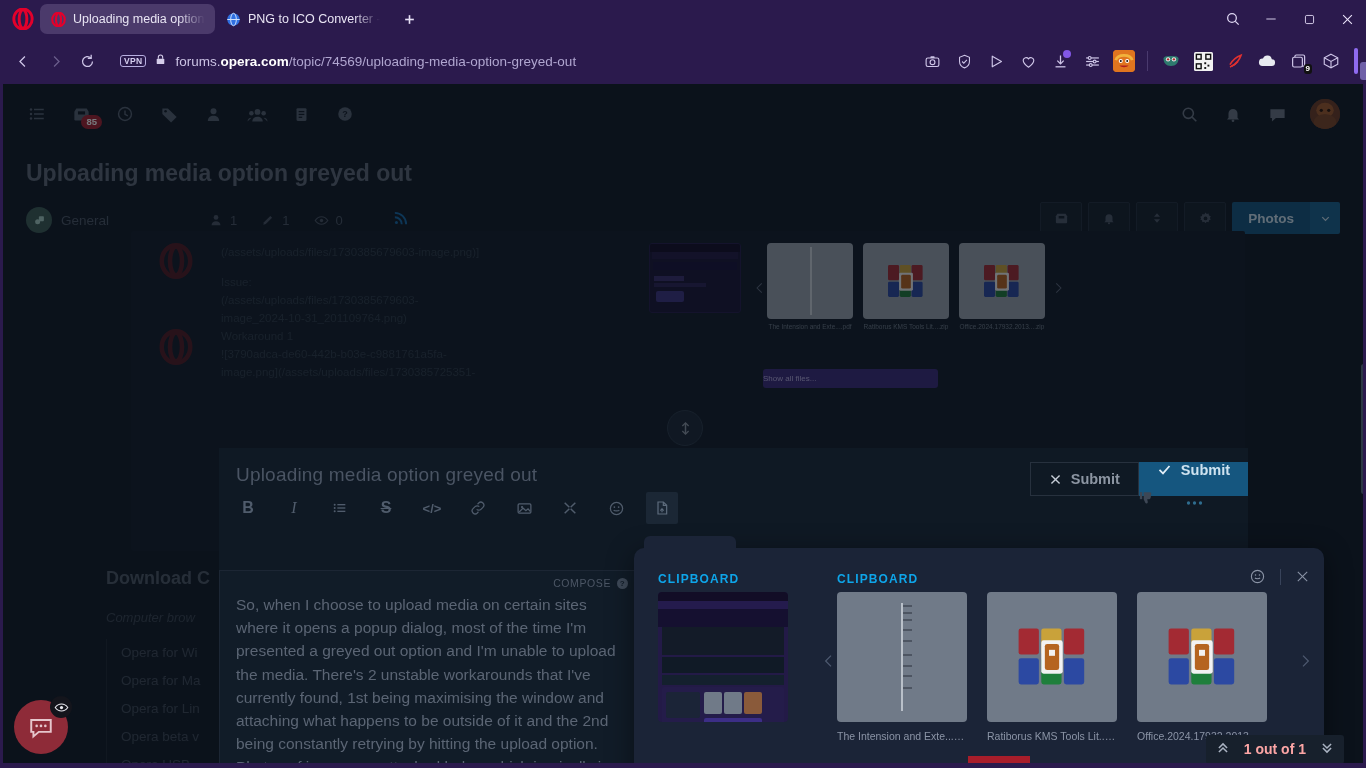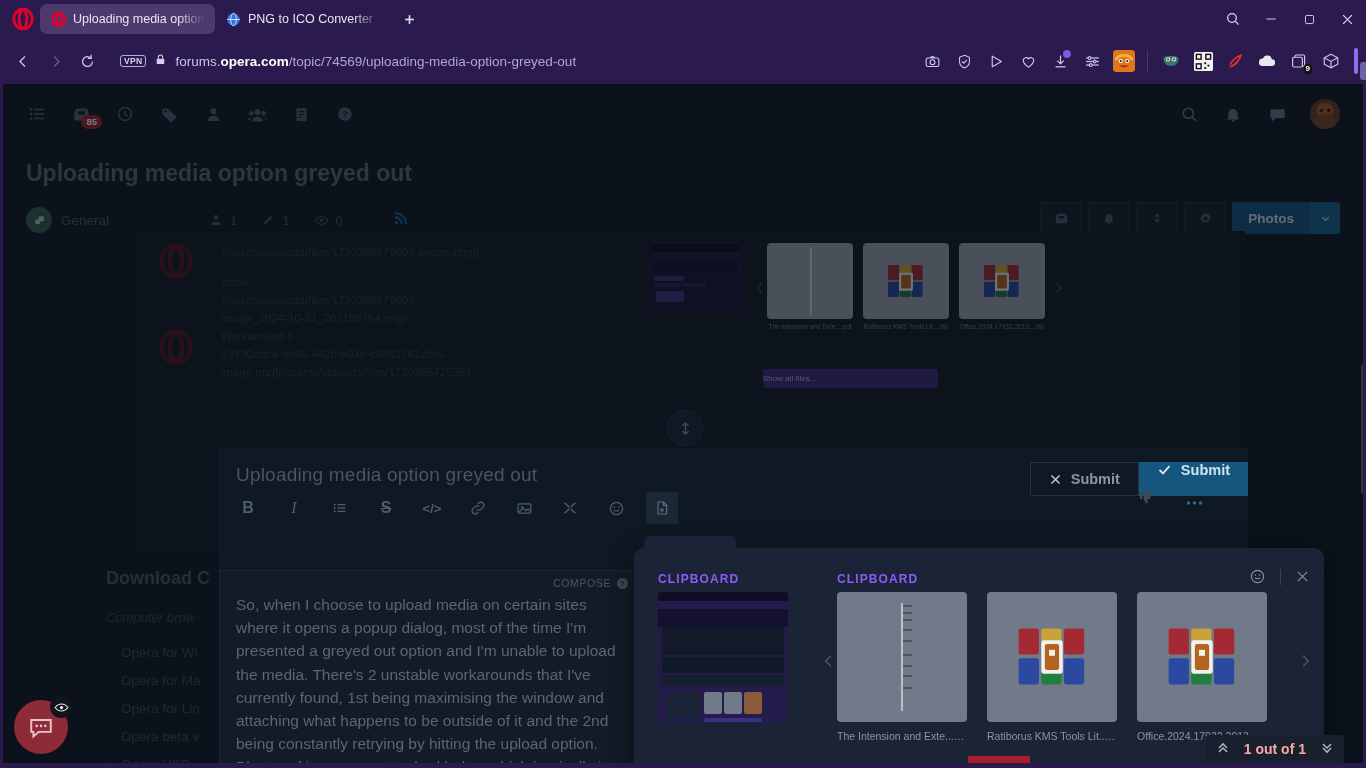--- a/index.html
+++ b/index.html
@@ -254,21 +254,21 @@
   .fp-notch {
     position: absolute; left: 10px; top: -12px; width: 92px; height: 14px;
     background: #1b2437; border-radius: 6px 6px 0 0;
   }
   .fp-tools {
     position: absolute; right: 14px; top: 20px; display: flex; align-items: center; gap: 14px;
   }
   .fp-tools .sep { width: 1px; height: 16px; background: #38435a; }
   .fp-ico { color: #8b94a6; display: flex; align-items: center; justify-content: center; }
   .fp-section-label {
-    position: absolute; font-size: 12px; letter-spacing: 1.1px; color: #8b5cf6; font-weight: 600;
+    position: absolute; font-size: 12px; letter-spacing: 1.1px; color: #0ea5e9; font-weight: 600;
   }
   .clip-thumb {
     position: absolute; left: 24px; top: 44px; width: 130px; height: 130px;
     background: #231a47; border-radius: 4px; overflow: hidden;
   }
   .dl-strip {
     position: absolute; left: 203px; top: 44px; width: 470px; height: 150px;
     display: flex; gap: 20px; align-items: flex-start;
   }
   .dl-item { width: 130px; }

